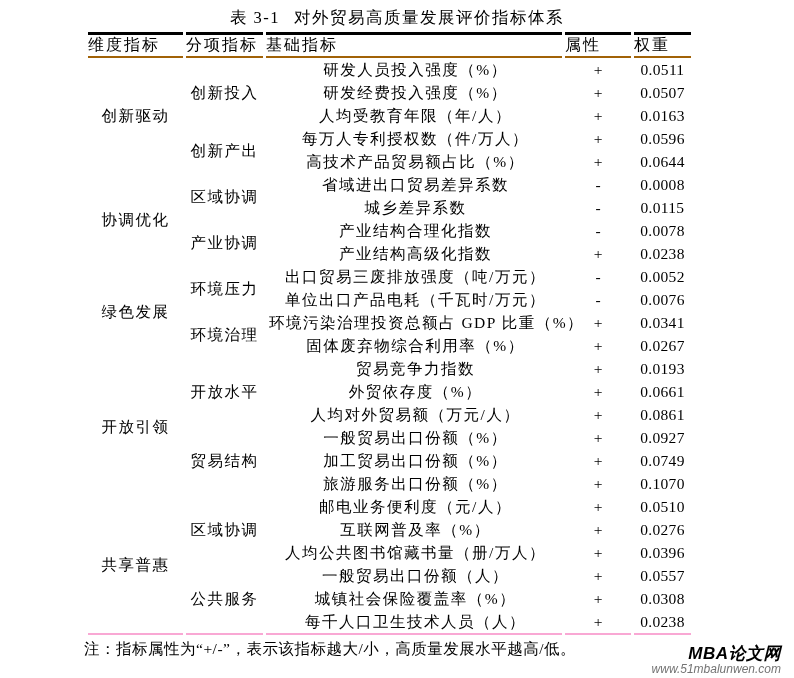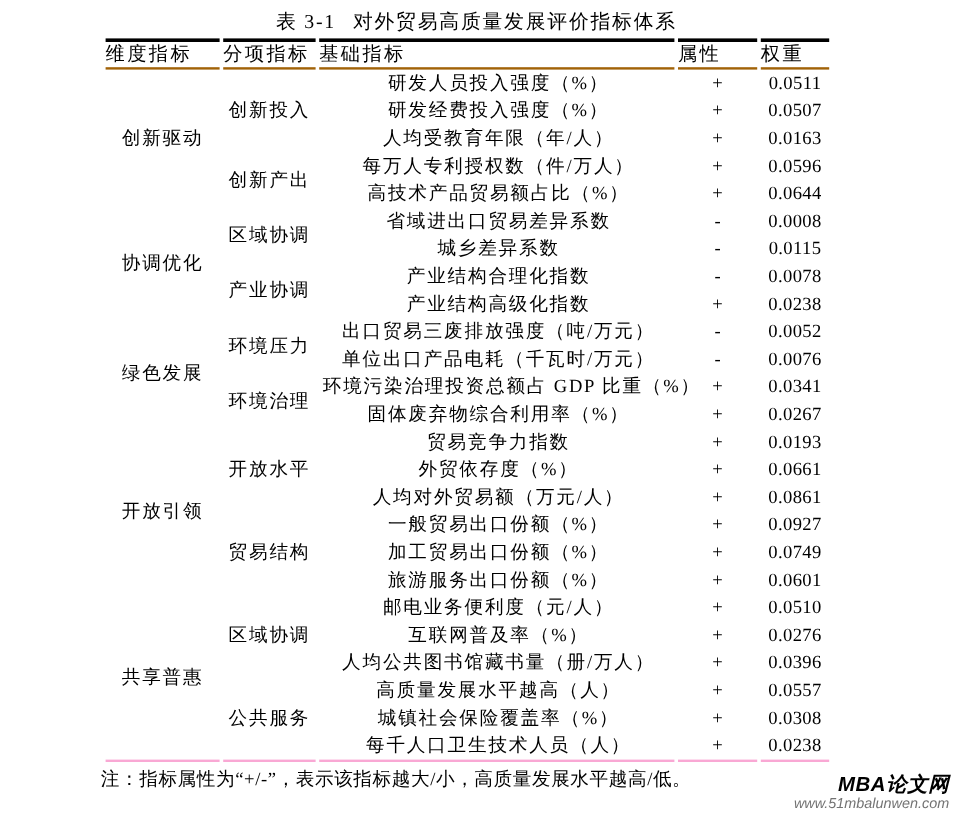--- a/index.html
+++ b/index.html
@@ -39,21 +39,21 @@
   table.idx td.attr { letter-spacing:0; }
   table.idx td.wt { letter-spacing:0.3px; }
   table.idx td.bottom { border-bottom:2px solid #f9a8d4; }
 
   .note {
     margin-left:84px; margin-top:4px;
     font-size:15.5px; letter-spacing:0.5px; white-space:nowrap;
   }
 
   .wm {
-    position:absolute; right:3px; bottom:2px;
+    position:absolute; right:13px; bottom:2px;
     text-align:right; font-style:italic;
     font-family:"Liberation Sans","DejaVu Sans",sans-serif;
   }
   .wm-name { font-weight:bold; font-size:17px; letter-spacing:0.5px; line-height:18px; }
   .wm-url  { font-size:12px; line-height:13px; }
 </style>
 </head>
 <body>
 
 <div class="page">
@@ -177,42 +177,42 @@
           <td class="wt">0.0927</td>
         </tr>
         <tr>
           <td class="ind">加工贸易出口份额（%）</td>
           <td class="attr">+</td>
           <td class="wt">0.0749</td>
         </tr>
         <tr>
           <td class="ind">旅游服务出口份额（%）</td>
           <td class="attr">+</td>
-          <td class="wt">0.0601</td>
+          <td class="wt">0.1070</td>
         </tr>
         <tr>
           <td class="dim bottom" rowspan="6">共享普惠</td>
           <td class="sub" rowspan="3">区域协调</td>
           <td class="ind">邮电业务便利度（元/人）</td>
           <td class="attr">+</td>
           <td class="wt">0.0510</td>
         </tr>
         <tr>
           <td class="ind">互联网普及率（%）</td>
           <td class="attr">+</td>
           <td class="wt">0.0276</td>
         </tr>
         <tr>
           <td class="ind">人均公共图书馆藏书量（册/万人）</td>
           <td class="attr">+</td>
           <td class="wt">0.0396</td>
         </tr>
         <tr>
           <td class="sub bottom" rowspan="3">公共服务</td>
-          <td class="ind">高质量发展水平越高（人）</td>
+          <td class="ind">一般贸易出口份额（人）</td>
           <td class="attr">+</td>
           <td class="wt">0.0557</td>
         </tr>
         <tr>
           <td class="ind">城镇社会保险覆盖率（%）</td>
           <td class="attr">+</td>
           <td class="wt">0.0308</td>
         </tr>
         <tr>
           <td class="ind bottom">每千人口卫生技术人员（人）</td>

